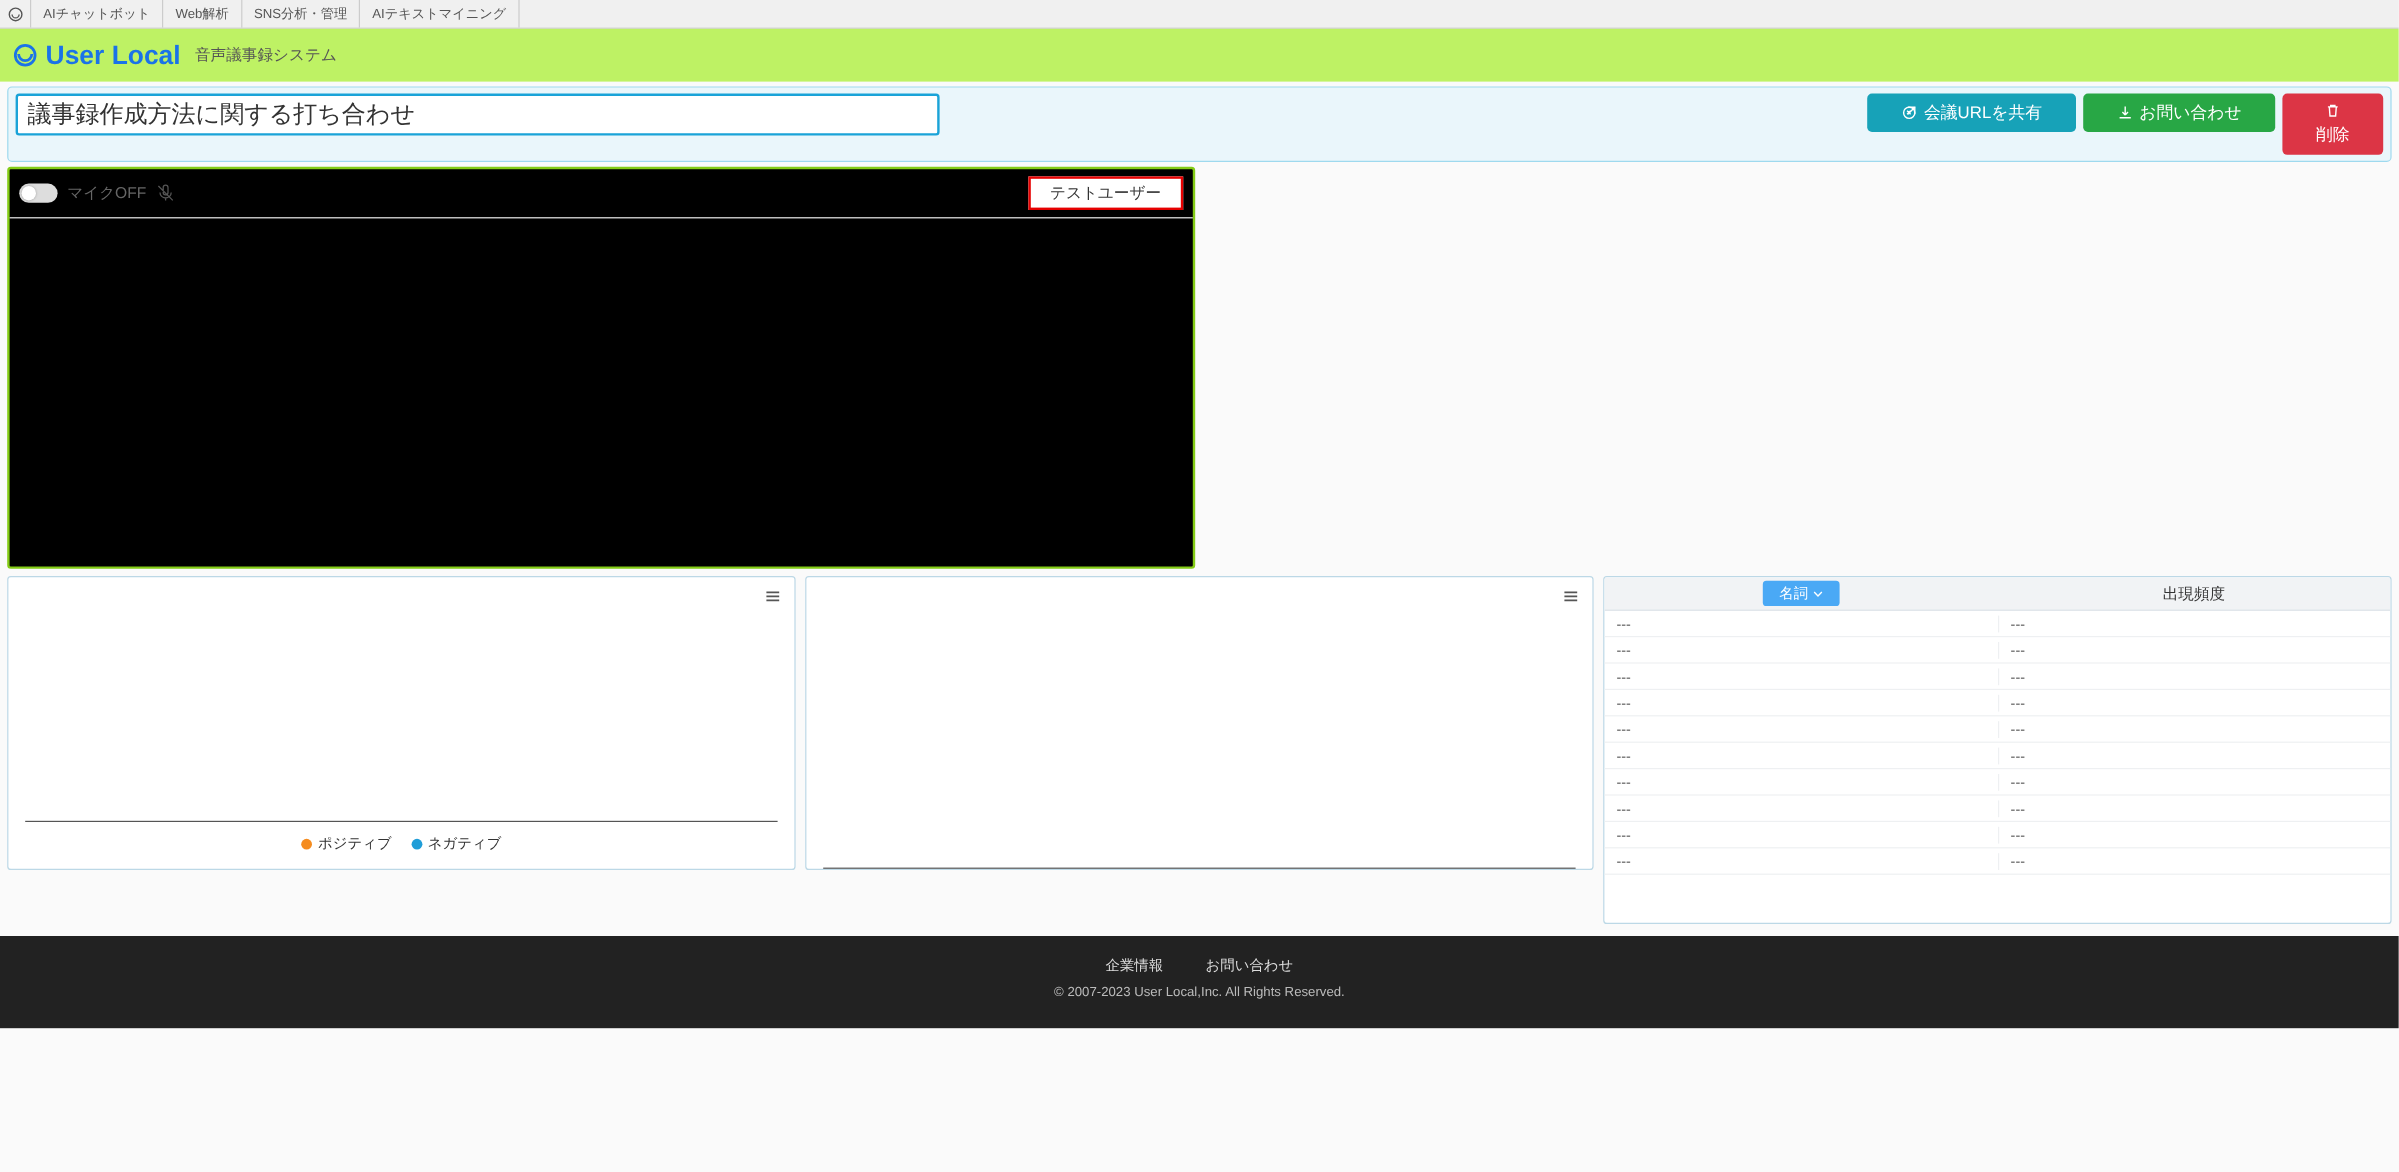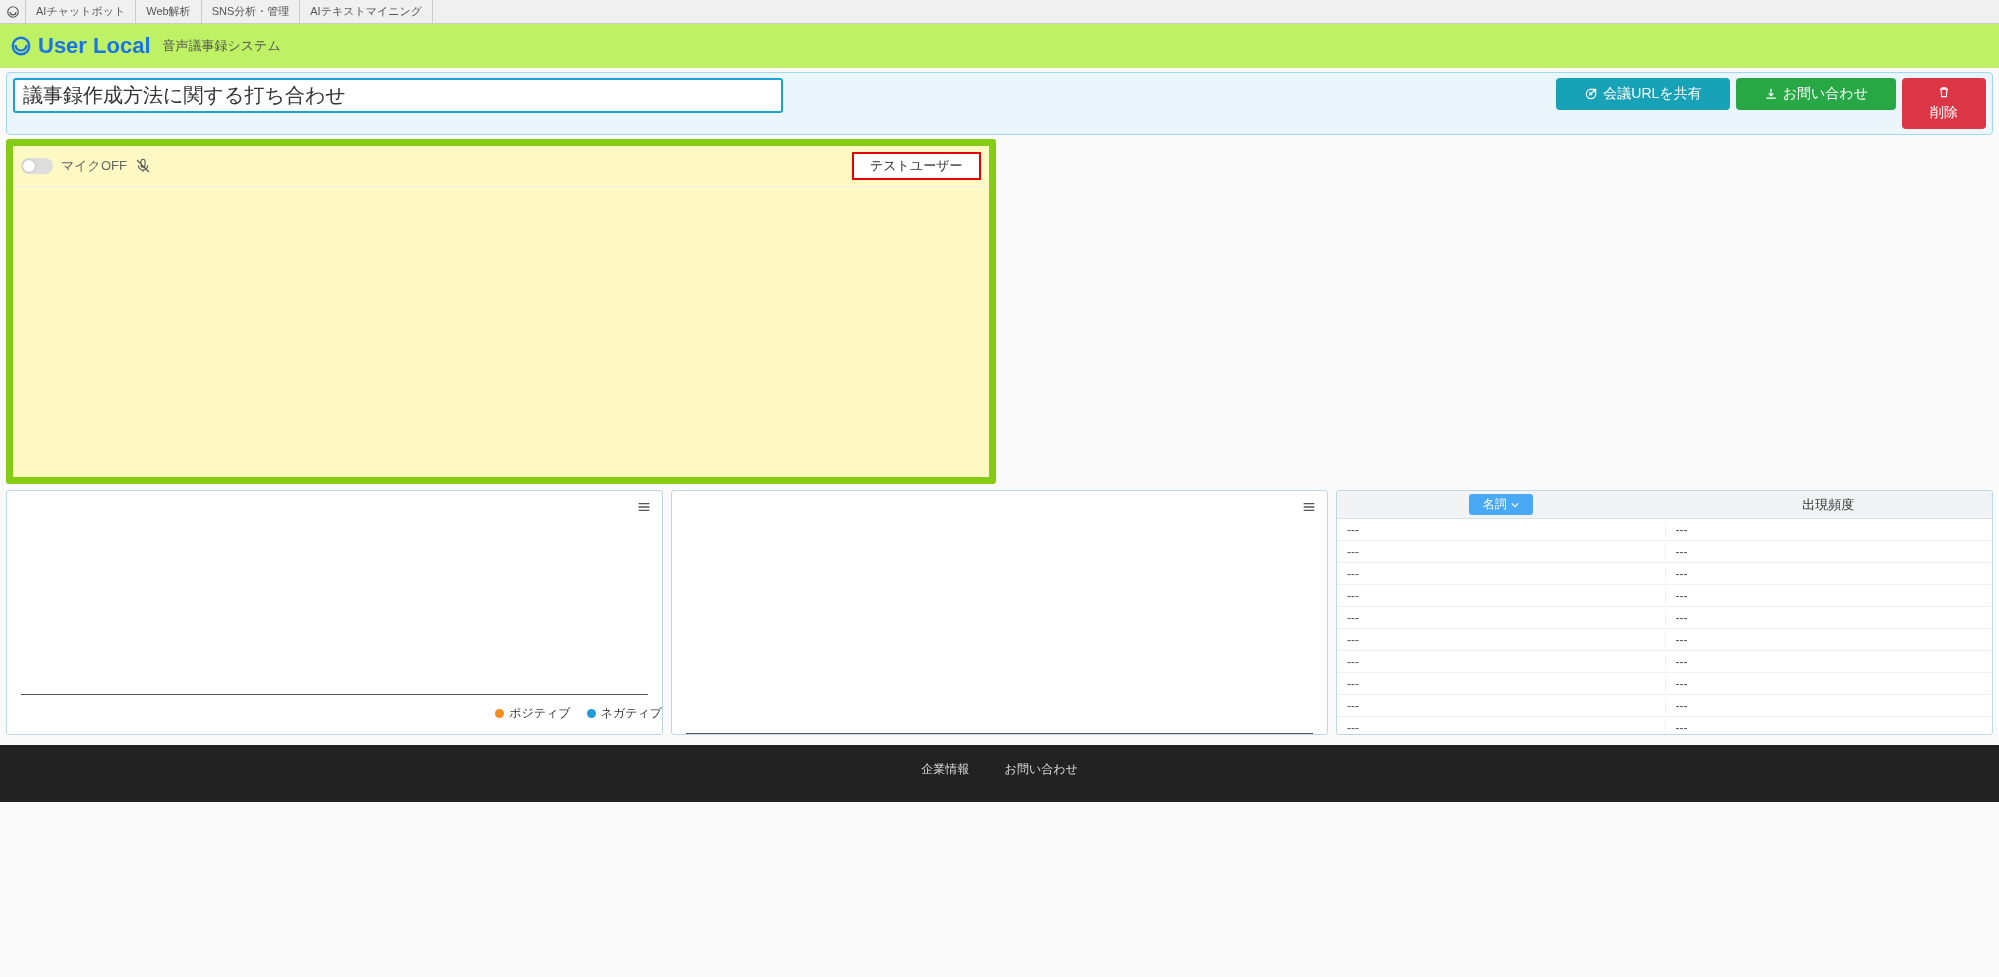--- a/index.html
+++ b/index.html
@@ -80,22 +80,22 @@
     .btn-red { background:#dc3545;flex-direction:column; }
     .btn svg { width:14px; height:14px; fill:#fff; }
 
     .content {
       display:grid;
       grid-template-columns: 1fr 1fr;
       gap:8px;
       padding:0 6px 6px 6px;
     }
     .panel {
-      background:#fef9c3;
-      border:7px solid #84cc16;
+      background:#000000;
+      border:2px solid #84cc16;
       border-radius:3px;
       min-height:200px;
       position:relative;
     }
     .mic-row {
       display:flex;
       align-items:center;
       gap:8px;
       padding:6px 8px;
       border-bottom:1px solid #eee;
@@ -144,29 +144,29 @@
       flex-direction:column;
     }
     .hamburger {
       position:absolute; right:8px; top:6px;
       cursor:pointer;
       width:20px;height:20px;
       display:flex;align-items:center;justify-content:center;
     }
     .hamburger svg { width:16px;height:16px; fill:#555; }
     .chart-body { flex:1; border-bottom:1px solid #555; margin:26px 14px 0 14px;}
-    .legend { display:flex; justify-content:flex-end; gap:16px; padding:10px 0 12px 0; font-size:12px; color:#333; flex-wrap:wrap;}
+    .legend { display:flex; justify-content:center; gap:16px; padding:10px 0 12px 0; font-size:12px; color:#333; flex-wrap:wrap;}
     .legend-item { display:flex; align-items:center; gap:5px;}
     .dot { width:9px; height:9px; border-radius:50%; display:inline-block;}
 
     .freq-table {
       background:#fff;
       border:1px solid #bcd8e6;
       border-radius:3px;
-      height:245px;
+      height:290px;
       overflow:hidden;
     }
     .freq-header {
       display:grid;
       grid-template-columns:1fr 1fr;
       background:#f1f3f5;
       border-bottom:1px solid #dce3e8;
       height:28px;
       align-items:center;
     }
@@ -351,13 +351,14 @@
         </div>
       </div>
   </div>
 </div>
 
 <footer>
   <div>
     <a href="#">企業情報</a>
     <a href="#">お問い合わせ</a>
   </div>
+  <div class="copy">© 2007-2023 User Local,Inc. All Rights Reserved.</div>
 </footer>
 
 </body></html>

